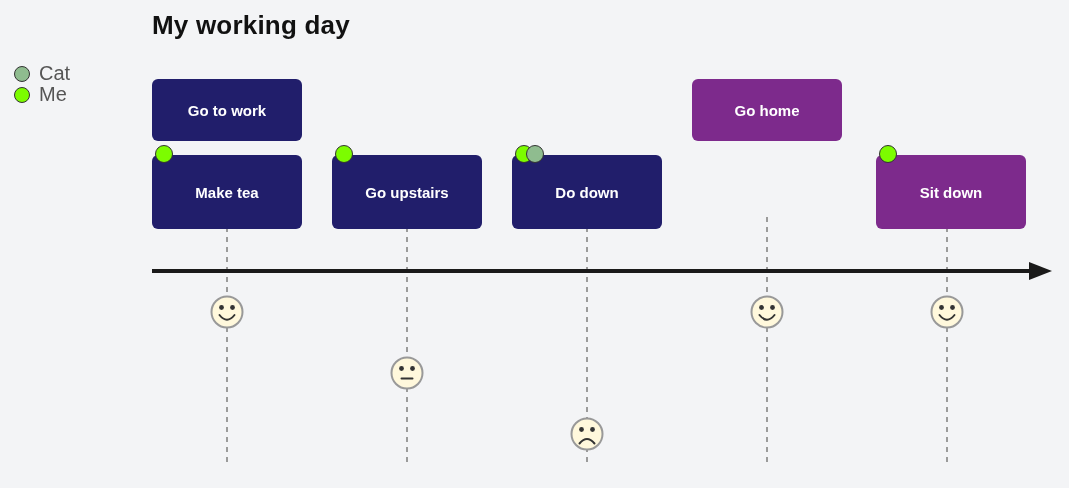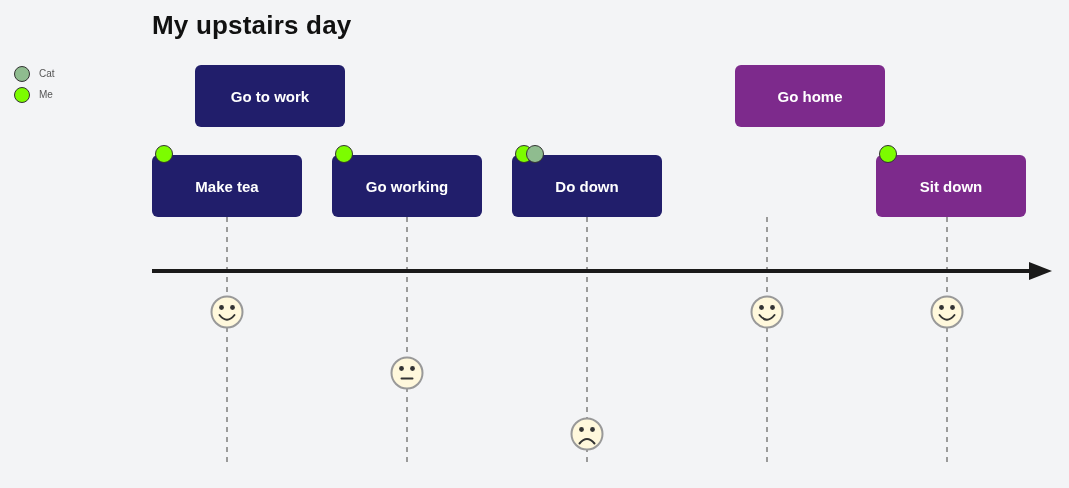--- a/index.html
+++ b/index.html
@@ -13,35 +13,35 @@
     position:absolute; left:152px; top:10px;
     font-size:26px; font-weight:bold; color:var(--title_text,#111);
     letter-spacing:0.2px;
   }
   .legend { position:absolute; left:14px; top:63px; }
   .legend-row { display:flex; align-items:center; gap:9px; height:21px; }
   .legend-dot {
     width:14px; height:14px; border-radius:50%;
     border:1.5px solid #333; box-sizing:content-box;
   }
-  .legend-label { font-size:10px; color:var(--legend_text,#555);text-align:right; }
+  .legend-label { font-size:20px; color:var(--legend_text,#555);text-align:right; }
 
   .vline {
     position:absolute; top:217px; height:245px; width:2px; z-index:1;
     background:repeating-linear-gradient(to bottom,
       var(--dashed_line,#9b9b9b) 0 5px, transparent 5px 10px);
   }
 
   .box {
     position:absolute; width:150px; border-radius:6px; z-index:2;
     display:flex; align-items:center; justify-content:center;
     color:var(--box_text,#fff); font-weight:bold; font-size:15px;
   }
-  .section-box { top:65px; height:62px;margin-left:43px; }
-  .task-box   { top:155px; height:62px; }
+  .section-box { top:79px; height:62px; }
+  .task-box   { top:155px; height:74px; }
   .navy   { background:var(--section_primary,#211e6b); }
   .purple { background:var(--section_secondary,#7d2a8c);justify-content:center; }
 
   .task-dot {
     position:absolute; width:16px; height:16px; border-radius:50%;
     border:1.5px solid #333; top:-10px; box-sizing:content-box; z-index:3;
   }
   .dot-pos-1 { left:3px; }
   .dot-pos-2 { left:14px; }
   .dot-me  { background:var(--actor_me,#7CFC00); }
@@ -60,21 +60,21 @@
   .face { position:absolute; width:36px; height:36px; z-index:5; }
   .face .head  { fill:var(--face_fill,#FFF8DC); stroke:var(--face_stroke,#999); stroke-width:2; }
   .face .eye   { fill:#333; }
   .face .mouth { fill:none; stroke:#333; stroke-width:2; stroke-linecap:round; }
 </style>
 </head>
 <body>
 
 <div class="canvas">
 
-  <div class="title">My upstairs day</div>
+  <div class="title">My working day</div>
 
   <div class="legend">
     <div class="legend-row">
       <span class="legend-dot dot-cat"></span>
       <span class="legend-label">Cat</span>
     </div>
     <div class="legend-row">
       <span class="legend-dot dot-me"></span>
       <span class="legend-label">Me</span>
     </div>
@@ -92,21 +92,21 @@
   <div class="box section-box purple" style="left:692px">
     <span>Go home</span>
   </div>
 
   <div class="box task-box navy" style="left:152px">
     <span class="task-dot dot-me dot-pos-1"></span>
     <span>Make tea</span>
   </div>
   <div class="box task-box navy" style="left:332px">
     <span class="task-dot dot-me dot-pos-1"></span>
-    <span>Go working</span>
+    <span>Go upstairs</span>
   </div>
   <div class="box task-box navy" style="left:512px">
     <span class="task-dot dot-me dot-pos-1"></span>
     <span class="task-dot dot-cat dot-pos-2"></span>
     <span>Do down</span>
   </div>
   <div class="box task-box purple" style="left:876px">
     <span class="task-dot dot-me dot-pos-1"></span>
     <span>Sit down</span>
   </div>

